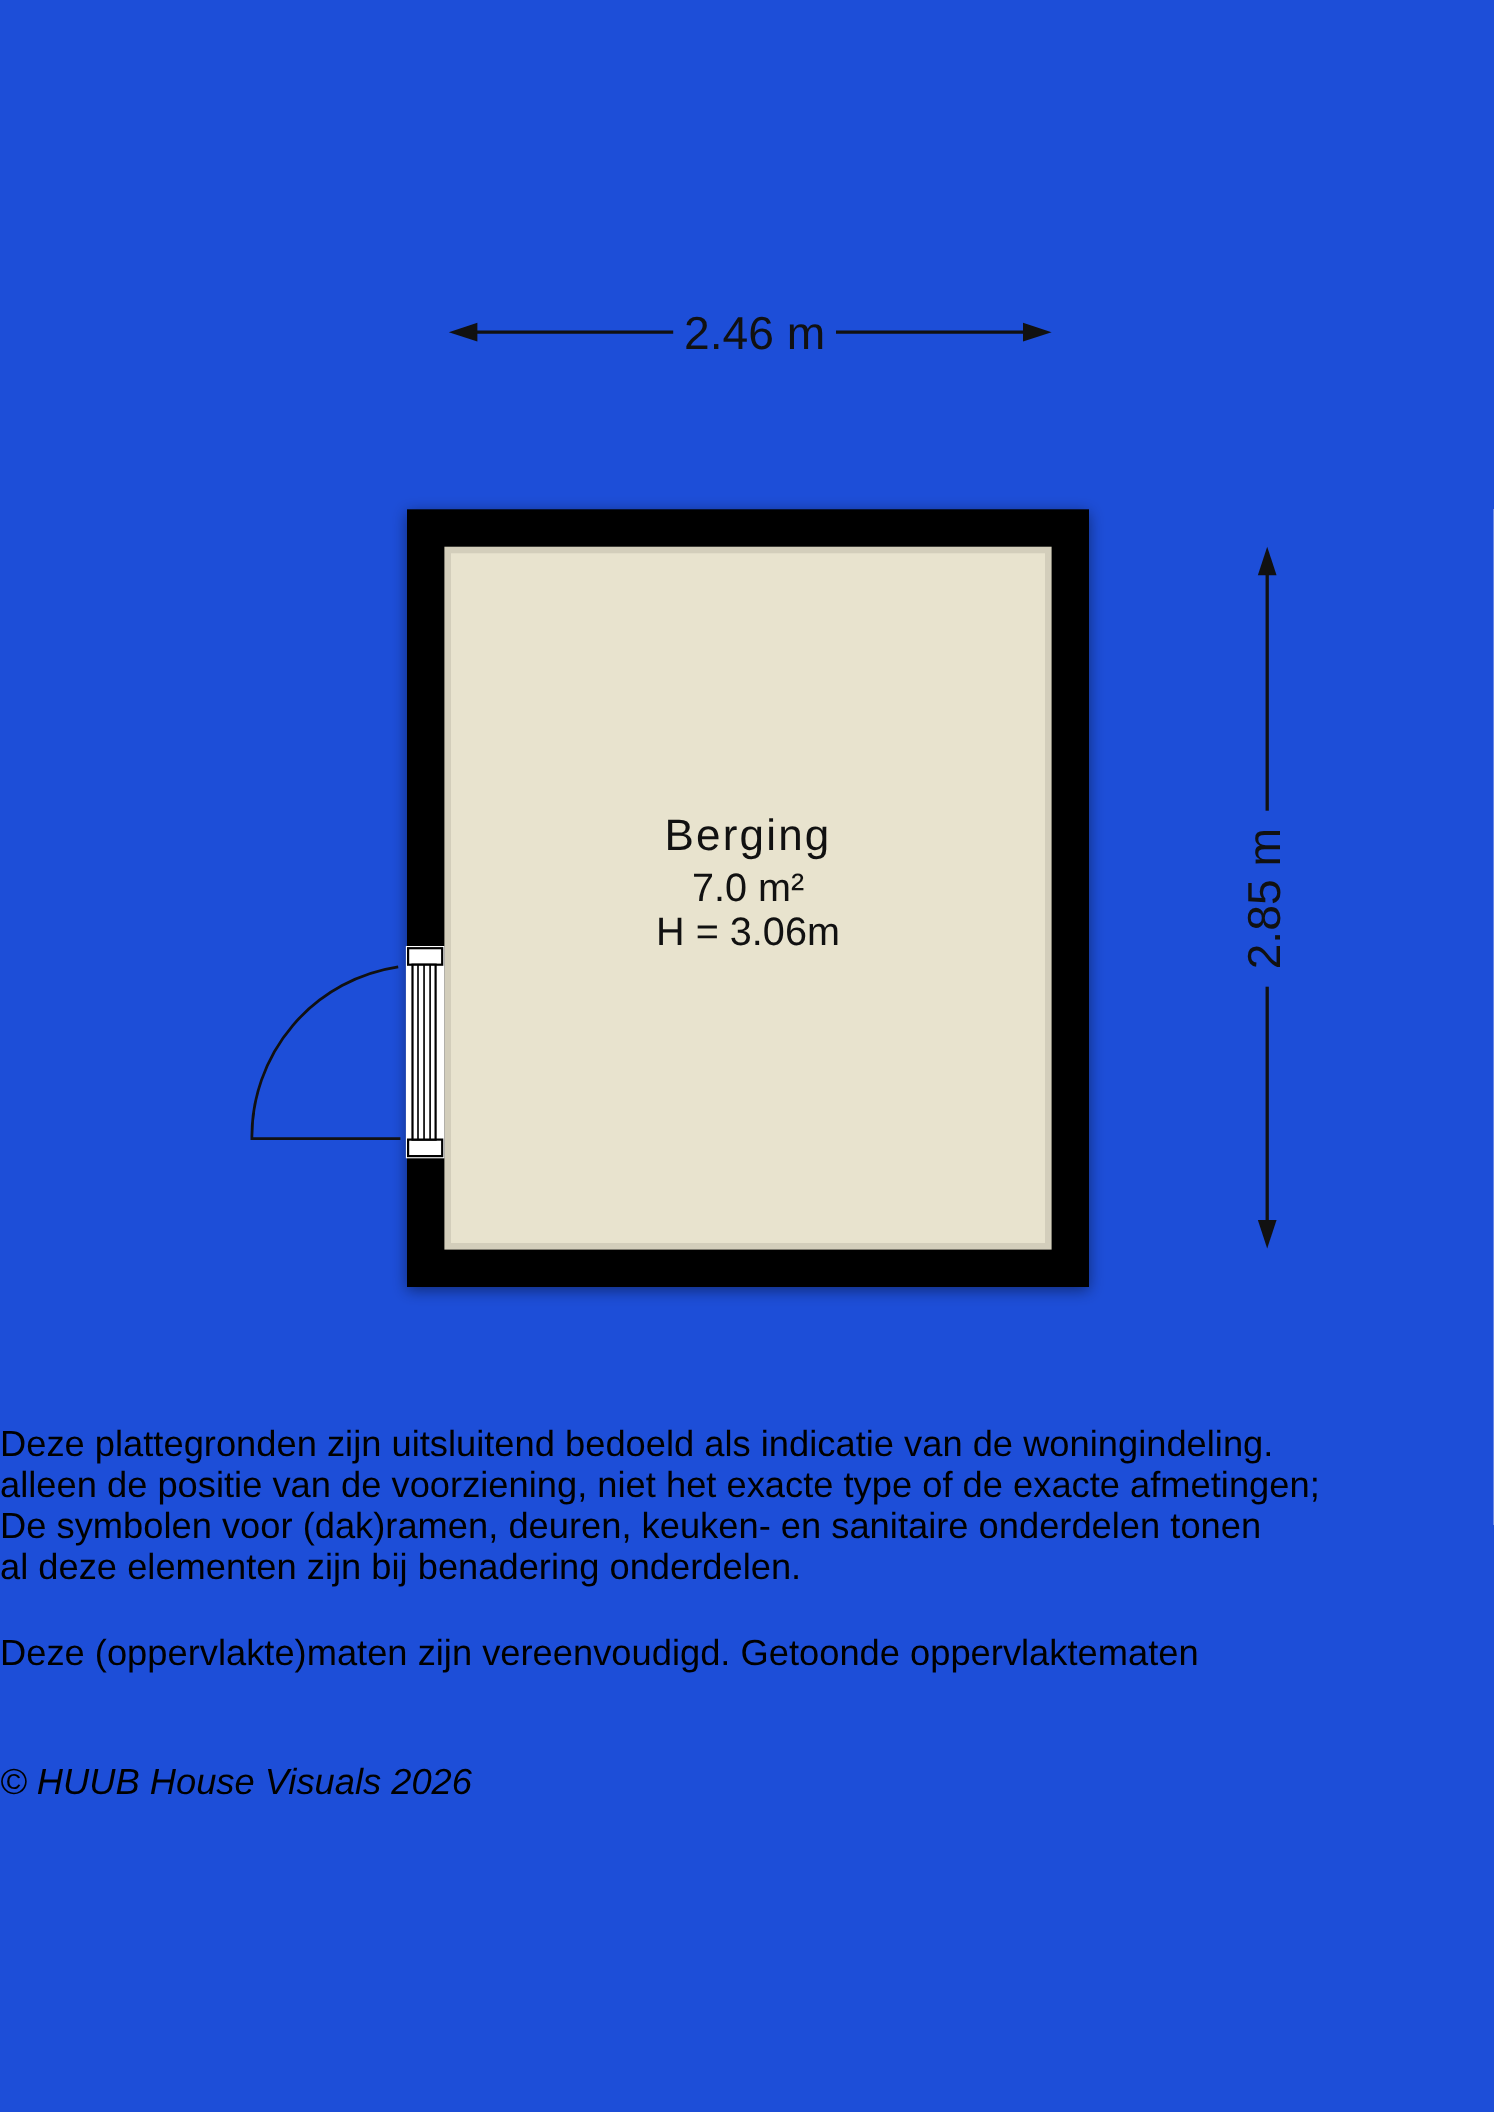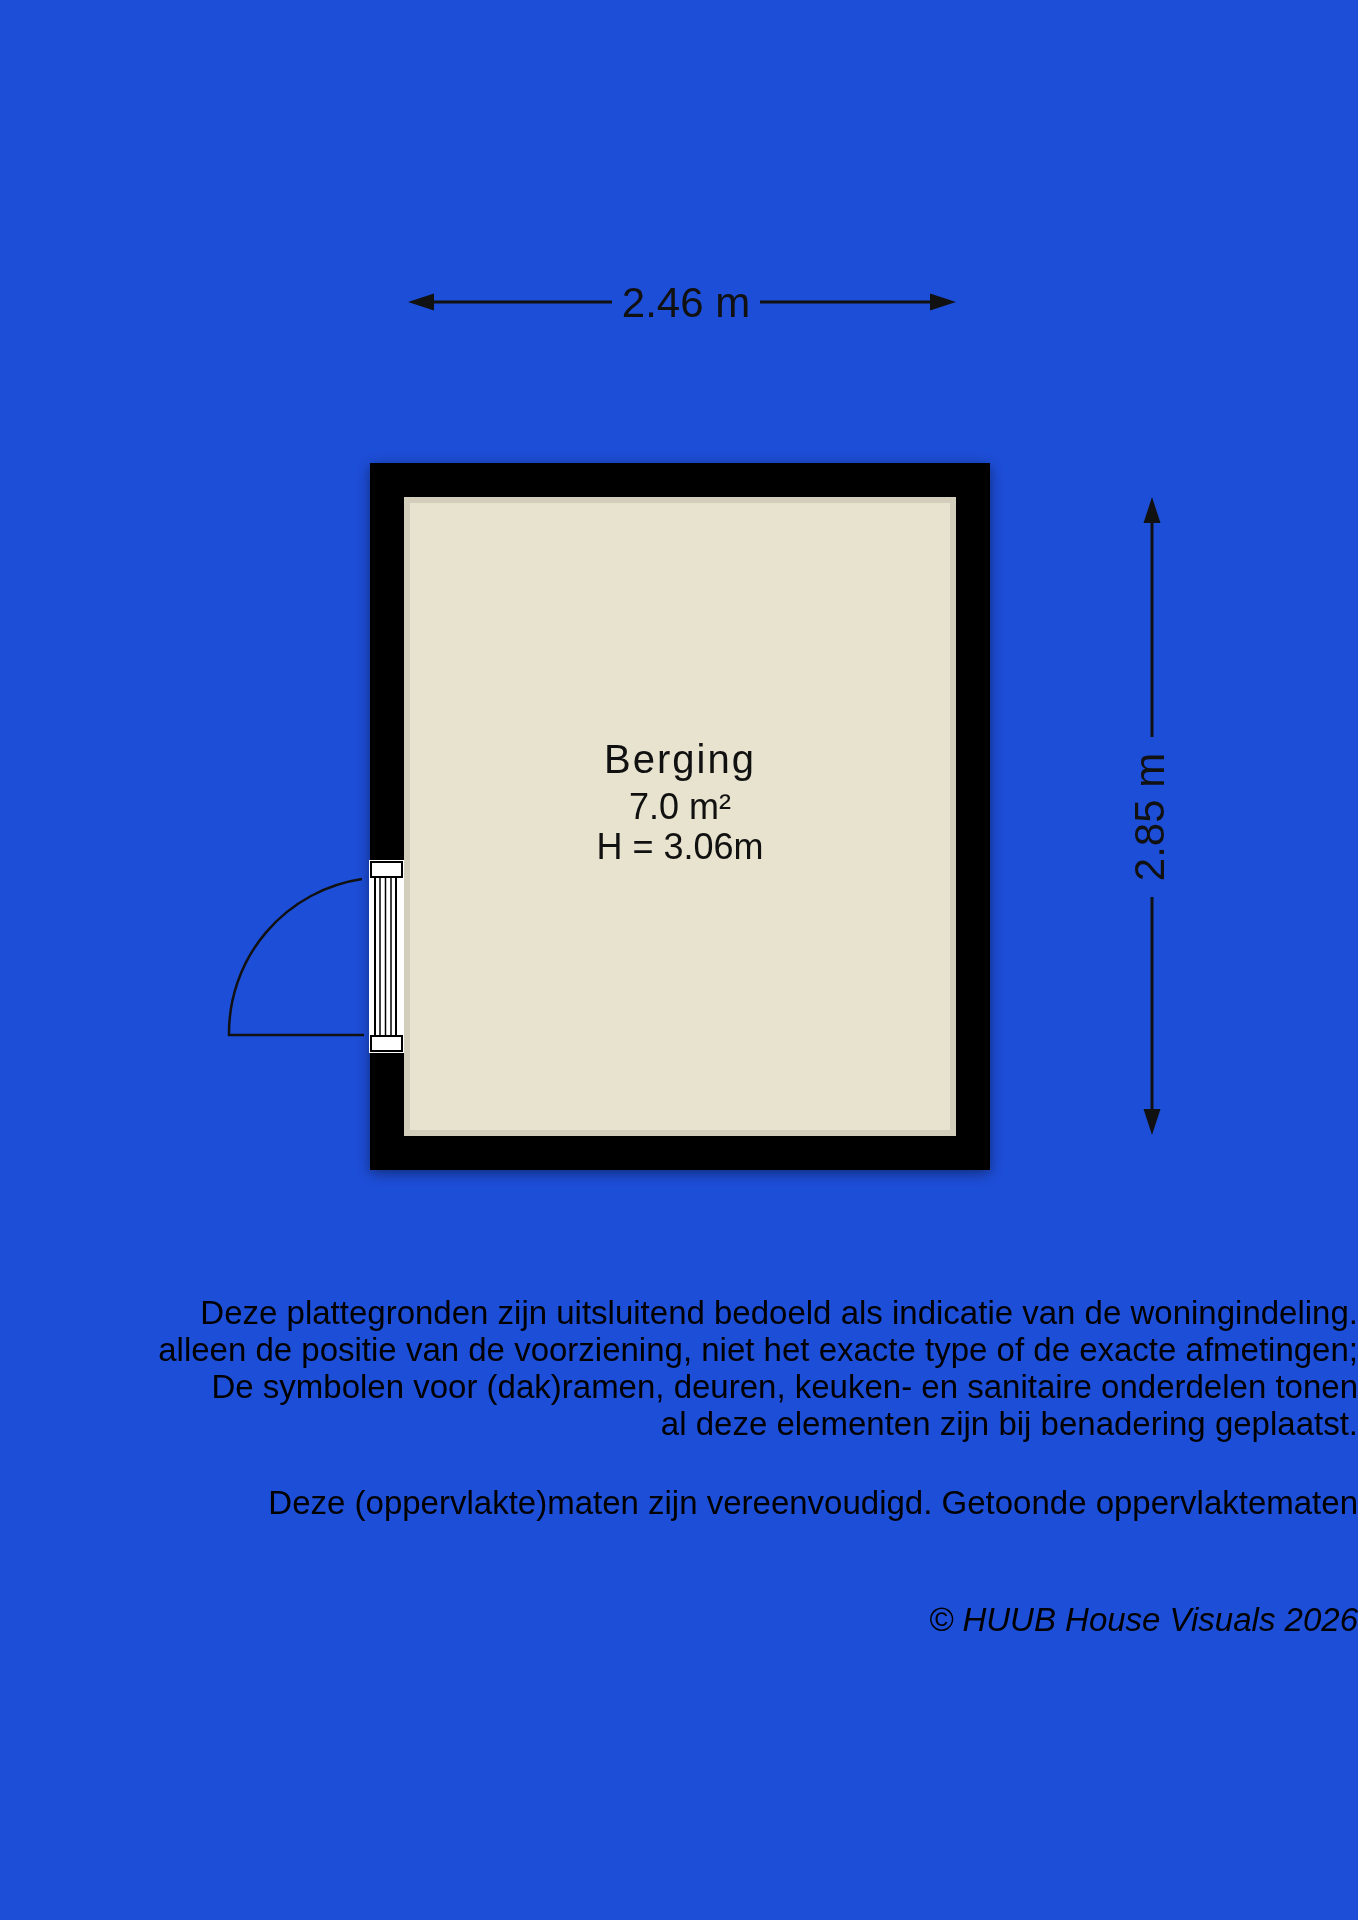--- a/index.html
+++ b/index.html
@@ -34,21 +34,21 @@
   }
   .room-sub {
     font-family: "Liberation Sans", sans-serif;
     font-size: 36px;
     fill: #111111;
   }
   .footer-block {
     position: absolute;
     left: 0;
     right: 0;
-    text-align: right;
+    text-align: left;
     font-size: 33px;
     line-height: 37px;
     color: #000000;
   }
   .footer-block .txt-line {
     white-space: nowrap;
   }
   #para-disclaimer { top: 1294px; }
   #para-measure    { top: 1484px; }
   #copyright-line  { top: 1601px; font-style: italic; }
@@ -101,21 +101,21 @@
       <text class="dim-text" text-anchor="middle" transform="translate(1164,817) rotate(-90)">2.85 m</text>
       <line x1="1152" y1="897" x2="1152" y2="1112" stroke="#111111" stroke-width="3"></line>
       <path d="M1152 1135 L1143.5 1109 L1160.5 1109 Z" fill="#111111"></path>
     </g>
   </svg>
 
   <div class="footer-block" id="para-disclaimer">
     <div class="txt-line">Deze plattegronden zijn uitsluitend bedoeld als indicatie van de woningindeling.</div>
     <div class="txt-line">alleen de positie van de voorziening, niet het exacte type of de exacte afmetingen;</div>
     <div class="txt-line">De symbolen voor (dak)ramen, deuren, keuken- en sanitaire onderdelen tonen</div>
-    <div class="txt-line">al deze elementen zijn bij benadering geplaatst.</div>
+    <div class="txt-line">al deze elementen zijn bij benadering onderdelen.</div>
   </div>
 
   <div class="footer-block" id="para-measure">
     <div class="txt-line">Deze (oppervlakte)maten zijn vereenvoudigd. Getoonde oppervlaktematen</div>
   </div>
 
   <div class="footer-block" id="copyright-line">© HUUB House Visuals 2026</div>
 
 </div>
 

